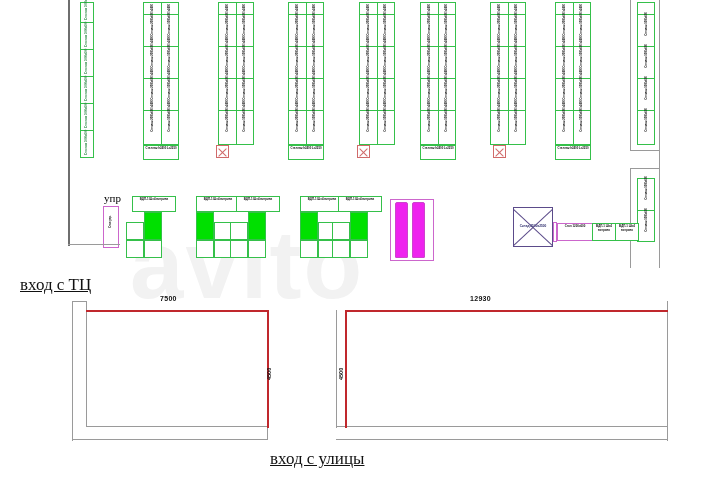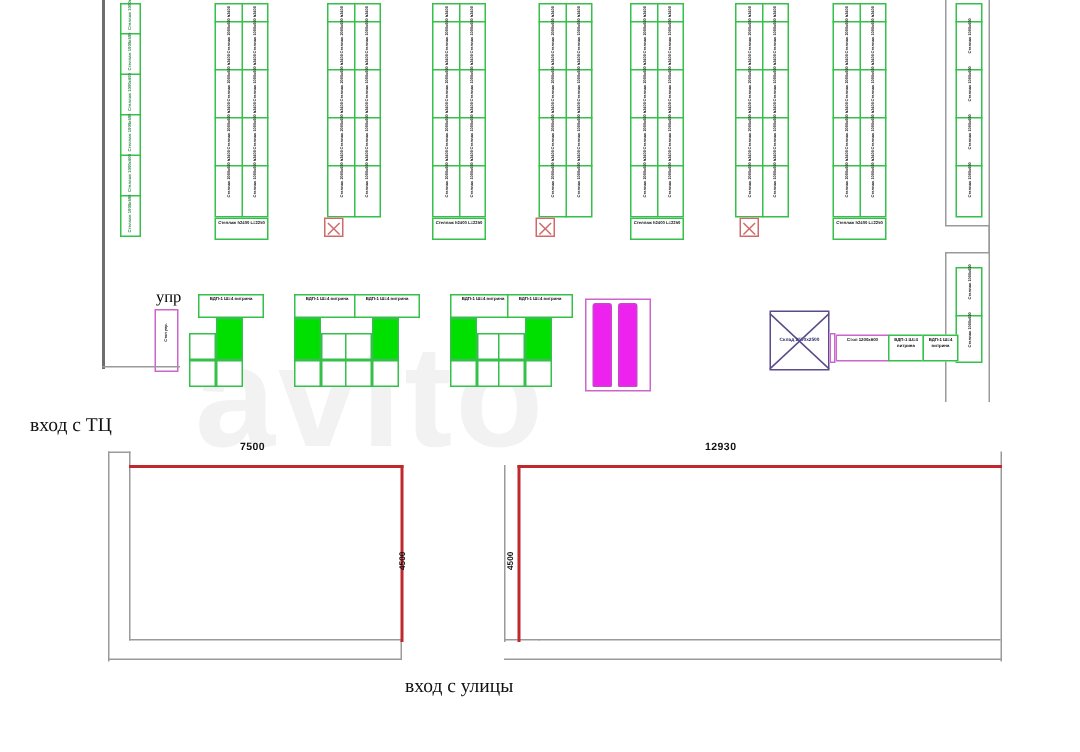--- a/index.html
+++ b/index.html
@@ -55,21 +55,21 @@
   .magenta-fill{position:absolute;background:#ee22ee;border:1px solid #cc44cc;
         box-sizing:border-box;border-radius:2px 2px 1px 1px;}
   .magenta-frame{position:absolute;border:1px solid #cc66cc;background:#fff;
         box-sizing:border-box;}
 
   .wall{position:absolute;background:#6e6e6e;}
   .wall-thin{position:absolute;background:#9a9a9a;}
   .redline{position:absolute;background:#c0282d;}
 
   .note{position:absolute;font-family:"Liberation Serif",serif;
-        font-size:13px;color:#111;white-space:nowrap;}
+        font-size:17px;color:#111;white-space:nowrap;text-decoration:underline;}
   .dim{position:absolute;font-size:7px;font-weight:700;color:#111;
         white-space:nowrap;letter-spacing:.3px;}
   .dim-v{position:absolute;font-size:5.5px;font-weight:700;color:#111;
         white-space:nowrap;transform:rotate(-90deg);transform-origin:left top;}
   .upr{position:absolute;font-family:"Liberation Serif",serif;font-size:11px;}
 
   .vtext{position:absolute;font-size:2.8px;font-weight:700;color:#2e8b46;
         white-space:nowrap;transform:rotate(-90deg);transform-origin:left top;
         line-height:1.2;}
 </style>

